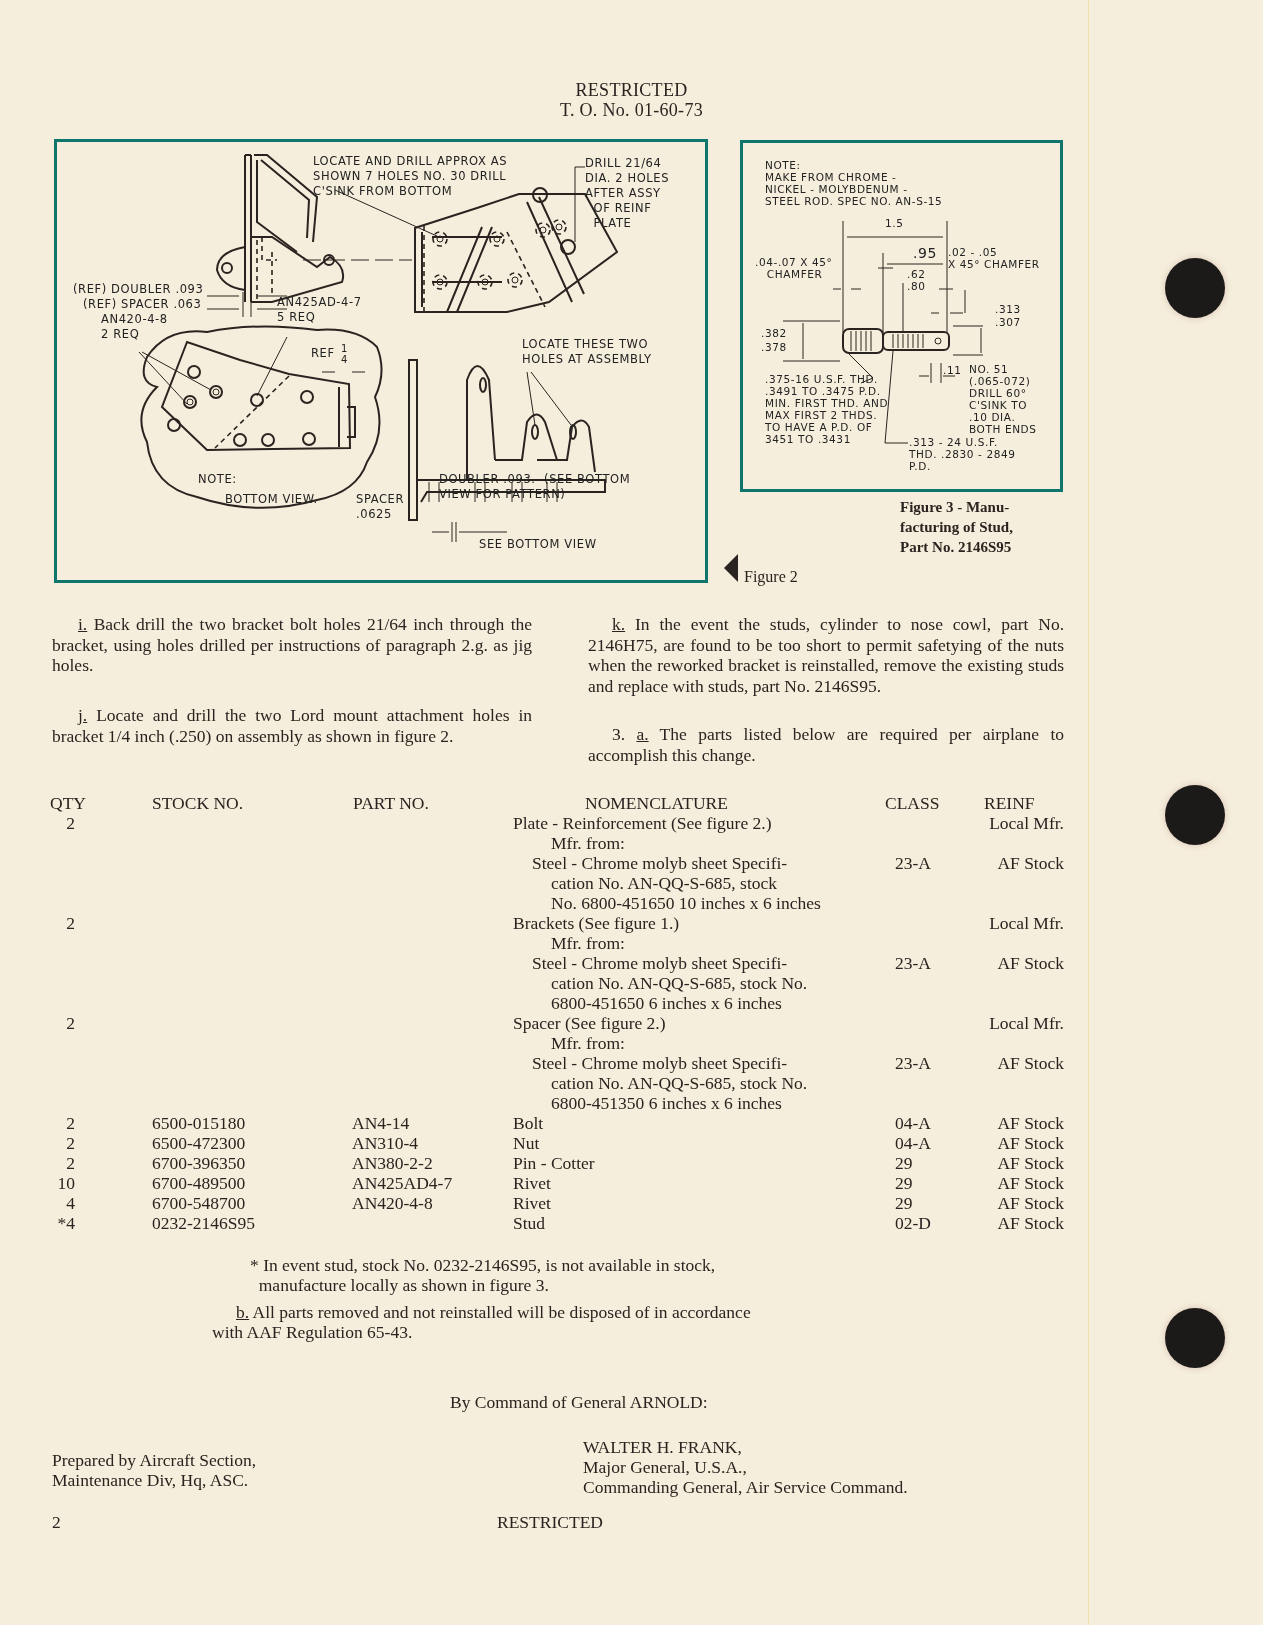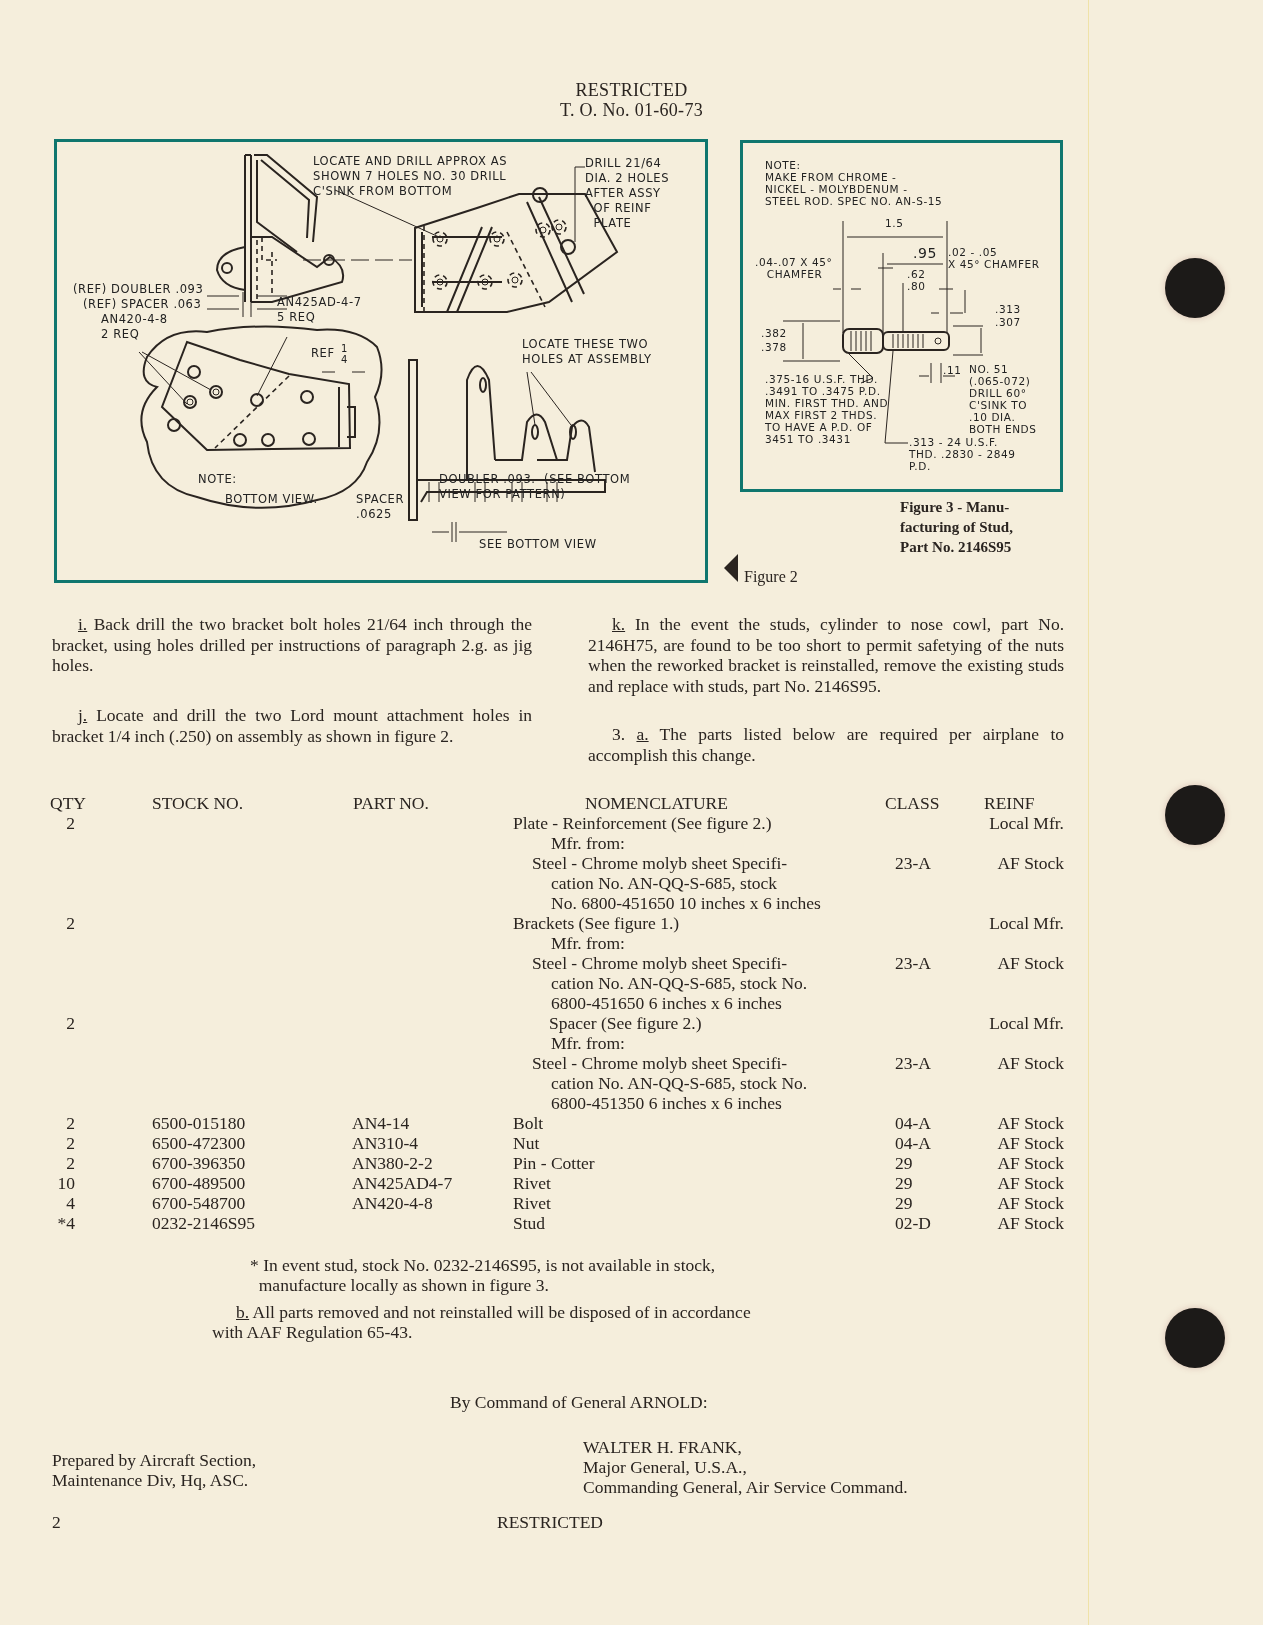--- a/index.html
+++ b/index.html
@@ -274,21 +274,21 @@
         <span style="left: 152px;"></span>
         <span style="left: 352px;"></span>
         <span style="left: 551px;">6800-451650 6 inches x 6 inches</span>
         <span style="left: 895px;"></span>
         <span style="right: 199px; left: auto;"></span>
       </div>
       <div class="row" style="top: 220px; width: 1263px;">
         <span style="right: 1188px; left: auto;">2</span>
         <span style="left: 152px;"></span>
         <span style="left: 352px;"></span>
-        <span style="left: 513px; margin-left: 36px;">Spacer (See figure 2.)</span>
+        <span style="left: 513px;">Spacer (See figure 2.)</span>
         <span style="left: 895px;"></span>
         <span style="right: 199px; left: auto;">Local Mfr.</span>
       </div>
       <div class="row" style="top: 240px; width: 1263px;">
         <span style="right: 1188px; left: auto;"></span>
         <span style="left: 152px;"></span>
         <span style="left: 352px;"></span>
         <span style="left: 551px;">Mfr. from:</span>
         <span style="left: 895px;"></span>
         <span style="right: 199px; left: auto;"></span>

